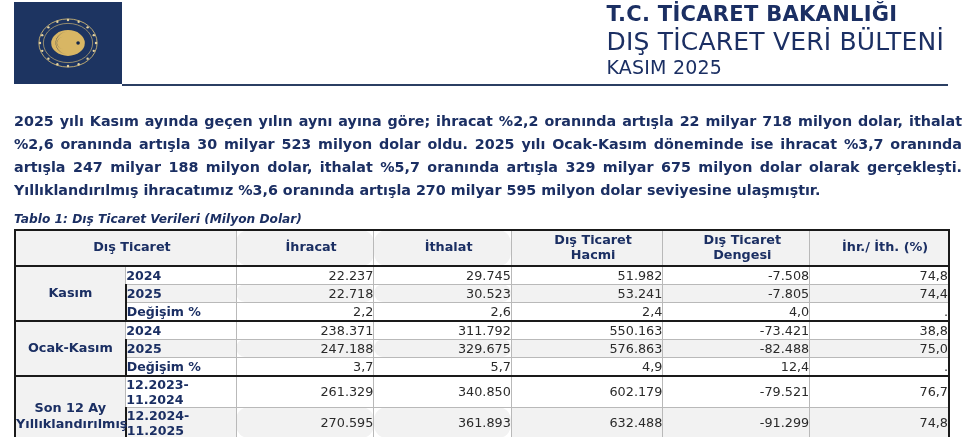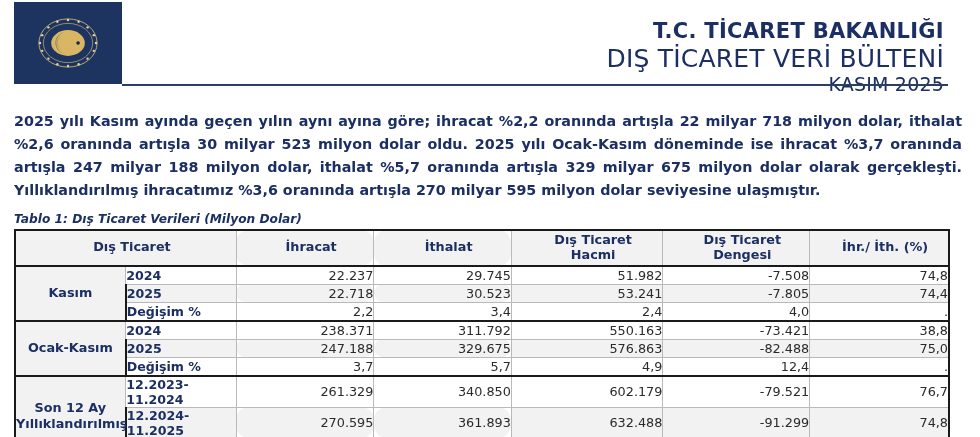--- a/index.html
+++ b/index.html
@@ -34,22 +34,22 @@
     justify-content: center;
   }
   .emblem {
     width: 68px;
     height: 56px;
     display: block;
   }
   .header-titles {
     position: absolute;
     right: 36px;
-    top: 20px;
-    text-align: right;
+    top: 3px;
+    text-align: left;
     line-height: 1.12;
   }
   .title-main {
     font-size: 21px;
     font-weight: bold;
     letter-spacing: 0.3px;
     color: #1b2f63;
     white-space: nowrap;
   }
   .title-sub {
@@ -250,21 +250,21 @@
         <td class="col-period period-cell">2025</td>
         <td class="col-num num">22.718</td>
         <td class="col-num num">30.523</td>
         <td class="col-vol num">53.241</td>
         <td class="col-bal num">-7.805</td>
         <td class="col-ratio num">74,4</td>
       </tr>
       <tr class="plain">
         <td class="col-period period-cell">Değişim %</td>
         <td class="col-num num">2,2</td>
-        <td class="col-num num">3,4</td>
+        <td class="col-num num">2,6</td>
         <td class="col-vol num">2,4</td>
         <td class="col-bal num">4,0</td>
         <td class="col-ratio num">.</td>
       </tr>
 
       <tr class="plain block-start">
         <td class="col-group group-cell" rowspan="3">
           <span>Ocak-Kasım</span>
         </td>
         <td class="col-period period-cell">2024</td>

